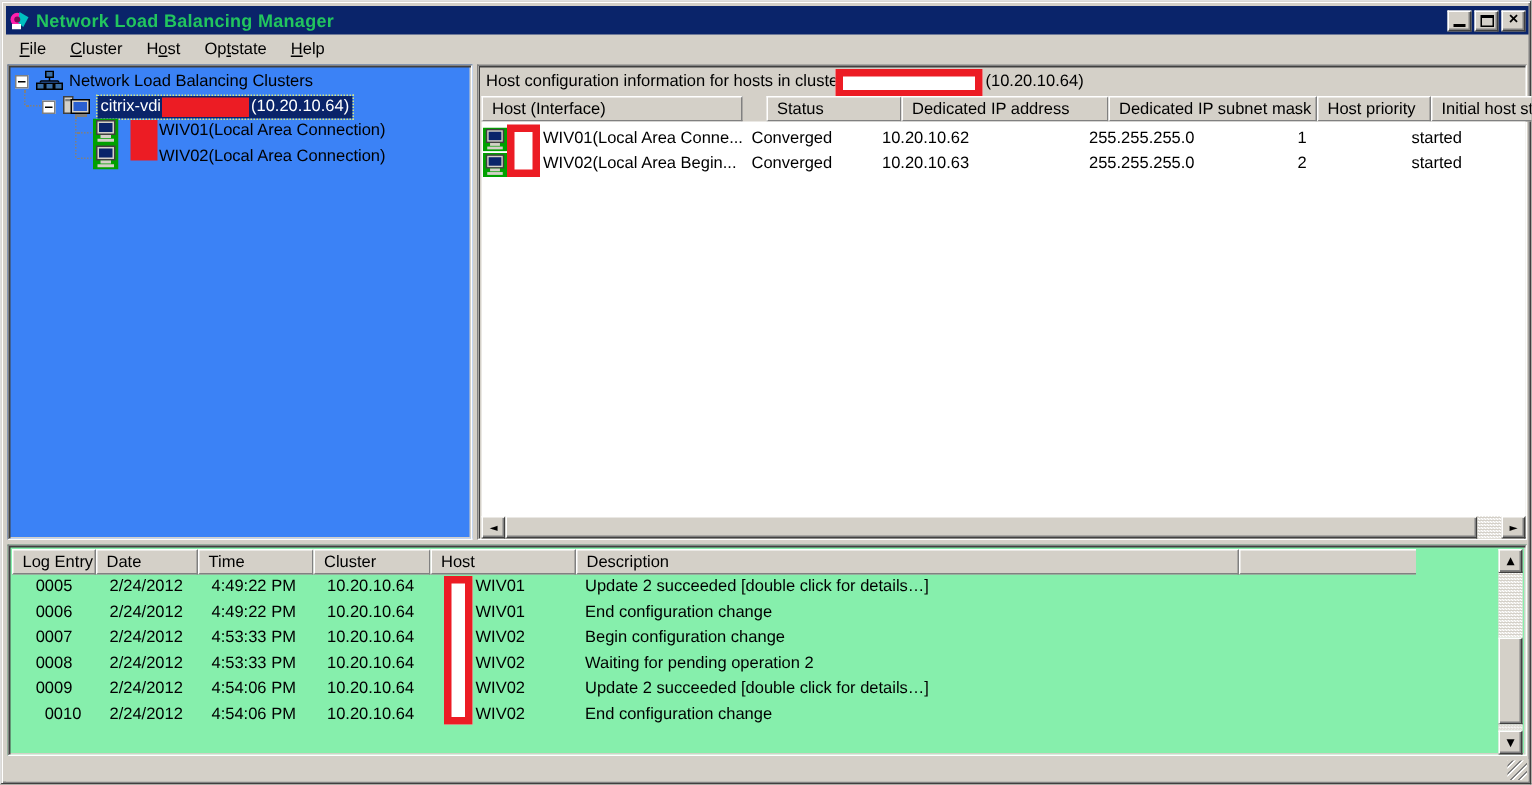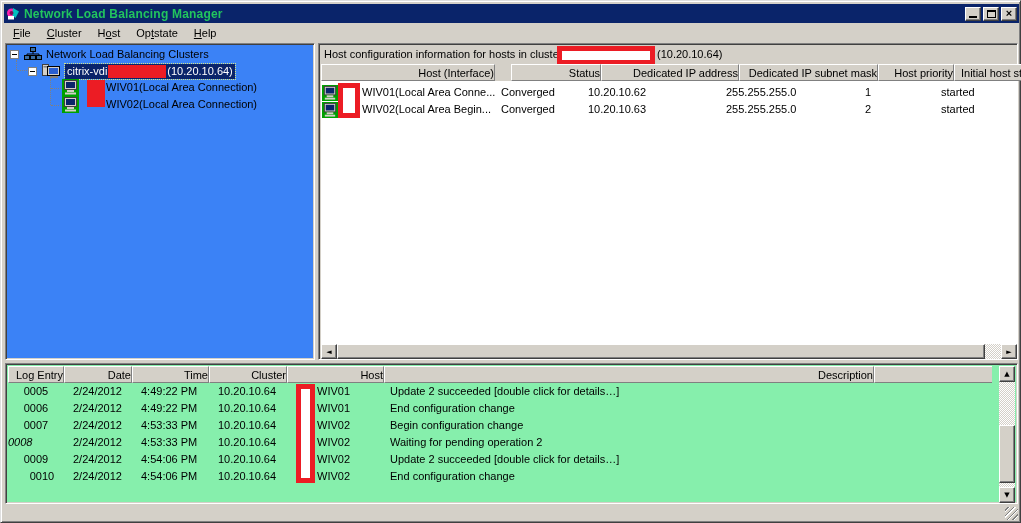--- a/index.html
+++ b/index.html
@@ -60,21 +60,21 @@
   }
   .dot-v { position:absolute; width:1px; border-left:1px dotted #808080; }
   .dot-h { position:absolute; height:1px; border-top:1px dotted #808080; }
   .redact-solid { position:absolute; background:#ec1c24; }
   .redact-frame { position:absolute; background:#fff; border:5px solid #ec1c24; }
   .redact-inline-solid { display:inline-block; background:#ec1c24; vertical-align:middle; }
   .hcell {
     background:#d4d0c8; height:17px; line-height:16px; padding-left:6px;
     border:1px solid; border-color:#fff #808080 #808080 #fff;
     box-shadow: inset -1px 0 0 #d4d0c8;
-    white-space:nowrap; overflow:hidden; flex:none;text-align:right;
+    white-space:nowrap; overflow:hidden; flex:none;
   }
   .lv-row { display:flex; height:17px; align-items:center; white-space:nowrap; }
   .lv-cell { padding-left:6px; overflow:hidden; white-space:nowrap; flex:none; height:17px; line-height:17px; }
   .sb-btn {
     background:#d4d0c8; border:1px solid; border-color:#fff #404040 #404040 #fff;
     box-shadow: inset -1px -1px 0 #808080, inset 1px 1px 0 #d4d0c8;
     display:flex; align-items:center; justify-content:center; flex:none;
     font-family:"DejaVu Sans",sans-serif; font-size:7px; color:#000;
   }
   .sb-thumb {
@@ -267,21 +267,21 @@
   </div>
 
   <div class="log-panel sunken">
 
     <div class="abs" style="left:2px; top:2px; width:990px; display:flex;">
       <div class="hcell" style="width:56px;">Log Entry</div>
       <div class="hcell" style="width:68px;">Date</div>
       <div class="hcell" style="width:77px;">Time</div>
       <div class="hcell" style="width:78px;">Cluster</div>
       <div class="hcell" style="width:97px;">Host</div>
-      <div class="hcell" style="width:490px;">Description</div>
+      <div class="hcell" style="width:442px;">Description</div>
       <div class="hcell" style="width:118px; border-right:none;"></div>
     </div>
 
     <div class="abs" style="left:2px; top:19px; width:990px;">
       <div class="lv-row">
         <div class="lv-cell" style="width:56px; text-align:center; padding-left:0;">0005</div>
         <div class="lv-cell" style="width:68px; padding-left:9px;">2/24/2012</div>
         <div class="lv-cell" style="width:77px; padding-left:9px;">4:49:22 PM</div>
         <div class="lv-cell" style="width:78px; padding-left:9px;">10.20.10.64</div>
         <div class="lv-cell" style="width:97px; padding-left:30px;">WIV01</div>
@@ -297,21 +297,21 @@
       </div>
       <div class="lv-row">
         <div class="lv-cell" style="width:56px; text-align:center; padding-left:0;">0007</div>
         <div class="lv-cell" style="width:68px; padding-left:9px;">2/24/2012</div>
         <div class="lv-cell" style="width:77px; padding-left:9px;">4:53:33 PM</div>
         <div class="lv-cell" style="width:78px; padding-left:9px;">10.20.10.64</div>
         <div class="lv-cell" style="width:97px; padding-left:30px;">WIV02</div>
         <div class="lv-cell" style="width:496px;">Begin configuration change</div>
       </div>
       <div class="lv-row">
-        <div class="lv-cell" style="width:56px; padding-left:0;font-style:italic;">0008</div>
+        <div class="lv-cell" style="width:56px; text-align:center; padding-left:0;">0008</div>
         <div class="lv-cell" style="width:68px; padding-left:9px;">2/24/2012</div>
         <div class="lv-cell" style="width:77px; padding-left:9px;">4:53:33 PM</div>
         <div class="lv-cell" style="width:78px; padding-left:9px;">10.20.10.64</div>
         <div class="lv-cell" style="width:97px; padding-left:30px;">WIV02</div>
         <div class="lv-cell" style="width:496px;">Waiting for pending operation 2</div>
       </div>
       <div class="lv-row">
         <div class="lv-cell" style="width:56px; text-align:center; padding-left:0;">0009</div>
         <div class="lv-cell" style="width:68px; padding-left:9px;">2/24/2012</div>
         <div class="lv-cell" style="width:77px; padding-left:9px;">4:54:06 PM</div>

